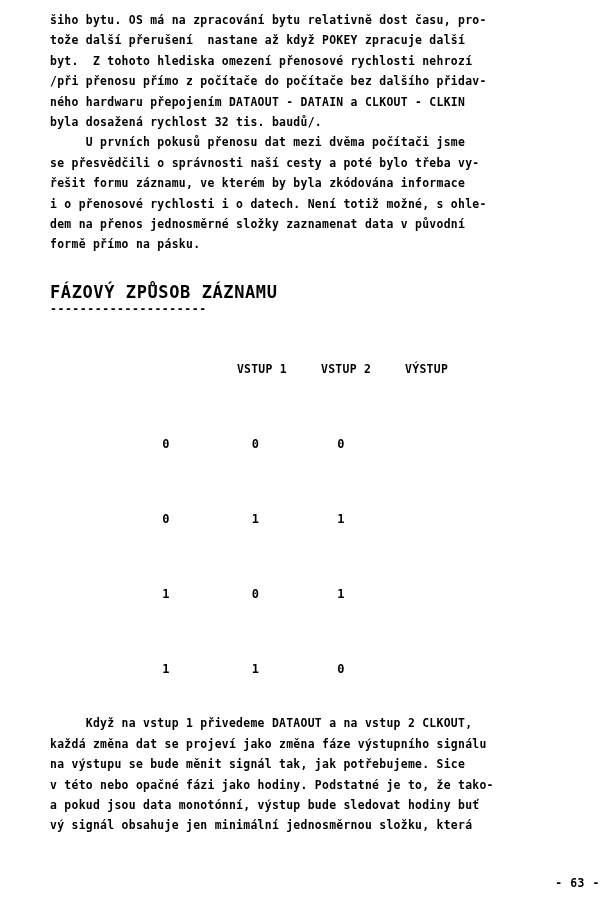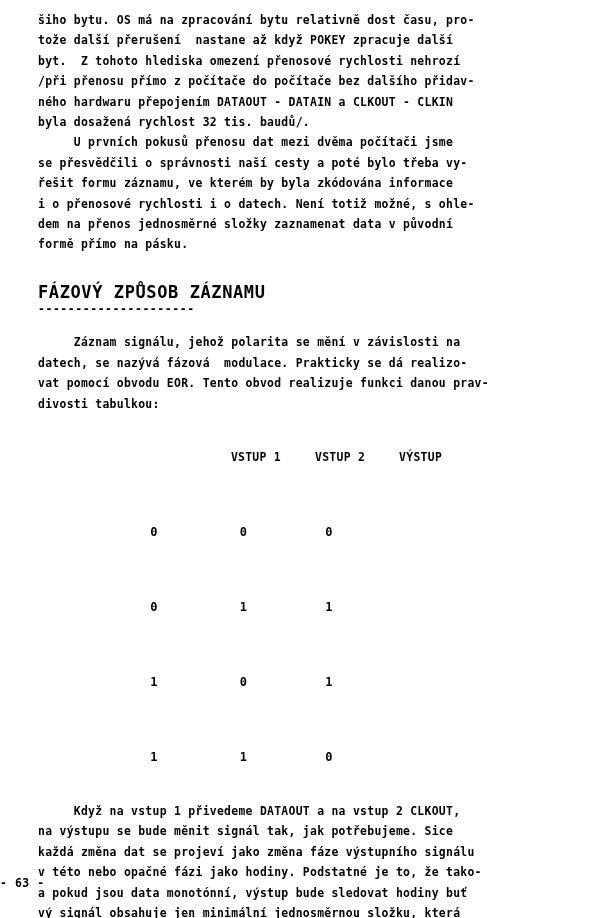--- a/index.html
+++ b/index.html
@@ -15,21 +15,21 @@
     position: relative;
     overflow: hidden;
   }
   .page {
     position: absolute;
     left: 0;
     top: 0;
     width: 600px;
     height: 918px;
     box-sizing: border-box;
-    padding: 10px 38px 0 38px;
+    padding: 10px 38px 0 50px;
   }
   .line {
     white-space: pre;
     font-size: 11.4px;
     line-height: 20.4px;
     letter-spacing: 0.3px;
     font-weight: bold;
   }
   .section-head {
     white-space: pre;
@@ -64,21 +64,21 @@
     line-height: 25px;
     letter-spacing: 0.3px;
     font-weight: bold;
     text-align: center;
   }
   .footer {
     position: absolute;
     left: 0;
     bottom: 28px;
     width: 600px;
-    text-align: left;
+    text-align: right;
     font-size: 11.4px;
     letter-spacing: 0.6px;
     font-weight: bold;
   }
   .block { margin: 0; padding: 0; }
 </style>
 </head>
 <body>
 
 <div class="page">
@@ -97,26 +97,20 @@
     <div class="line">se přesvědčili o správnosti naší cesty a poté bylo třeba vy-</div>
     <div class="line">řešit formu záznamu, ve kterém by byla zkódována informace</div>
     <div class="line">i o přenosové rychlosti i o datech. Není totiž možné, s ohle-</div>
     <div class="line">dem na přenos jednosměrné složky zaznamenat data v původní</div>
     <div class="line">formě přímo na pásku.</div>
   </div>
 
   <div class="section-head">FÁZOVÝ ZPŮSOB ZÁZNAMU</div>
   <div class="rule">---------------------</div>
 
-  <div class="block">
-    <div class="line">     Záznam signálu, jehož polarita se mění v závislosti na</div>
-    <div class="line">datech, se nazývá fázová  modulace. Prakticky se dá realizo-</div>
-    <div class="line">vat pomocí obvodu EOR. Tento obvod realizuje funkci danou prav-</div>
-    <div class="line">divosti tabulkou:</div>
-  </div>
 
   <div class="table-block">
     <div class="table-head">
       <span style="display:inline-block;width:30px;"></span><span>VSTUP 1</span><span style="display:inline-block;width:34px;"></span><span>VSTUP 2</span><span style="display:inline-block;width:34px;"></span><span>VÝSTUP</span>
     </div>
     <div class="table-row">
       <span style="display:inline-block;width:67px;"></span><span>0</span><span style="display:inline-block;width:82px;"></span><span>0</span><span style="display:inline-block;width:78px;"></span><span>0</span>
     </div>
     <div class="table-row">
       <span style="display:inline-block;width:67px;"></span><span>0</span><span style="display:inline-block;width:82px;"></span><span>1</span><span style="display:inline-block;width:78px;"></span><span>1</span>
@@ -124,22 +118,22 @@
     <div class="table-row">
       <span style="display:inline-block;width:67px;"></span><span>1</span><span style="display:inline-block;width:82px;"></span><span>0</span><span style="display:inline-block;width:78px;"></span><span>1</span>
     </div>
     <div class="table-row">
       <span style="display:inline-block;width:67px;"></span><span>1</span><span style="display:inline-block;width:82px;"></span><span>1</span><span style="display:inline-block;width:78px;"></span><span>0</span>
     </div>
   </div>
 
   <div class="block">
     <div class="line">     Když na vstup 1 přivedeme DATAOUT a na vstup 2 CLKOUT,</div>
+    <div class="line">každá změna dat se projeví jako změna fáze výstupního signálu</div>
     <div class="line">na výstupu se bude měnit signál tak, jak potřebujeme. Sice</div>
-    <div class="line">každá změna dat se projeví jako změna fáze výstupního signálu</div>
     <div class="line">v této nebo opačné fázi jako hodiny. Podstatné je to, že tako-</div>
     <div class="line">a pokud jsou data monotónní, výstup bude sledovat hodiny buť</div>
     <div class="line">vý signál obsahuje jen minimální jednosměrnou složku, která</div>
 
   </div>
 
 </div>
 
 <div class="footer">- 63 -</div>
 

